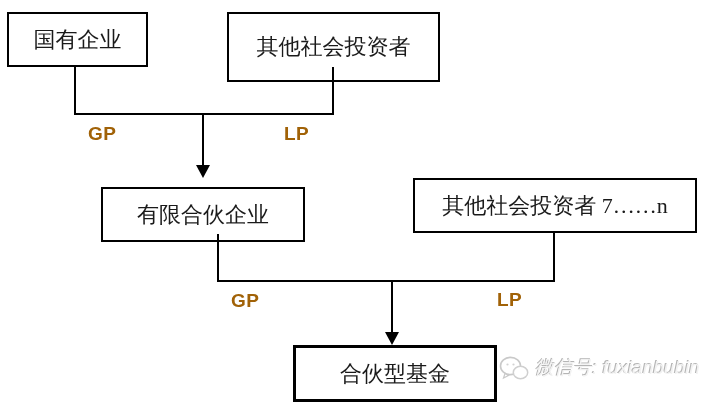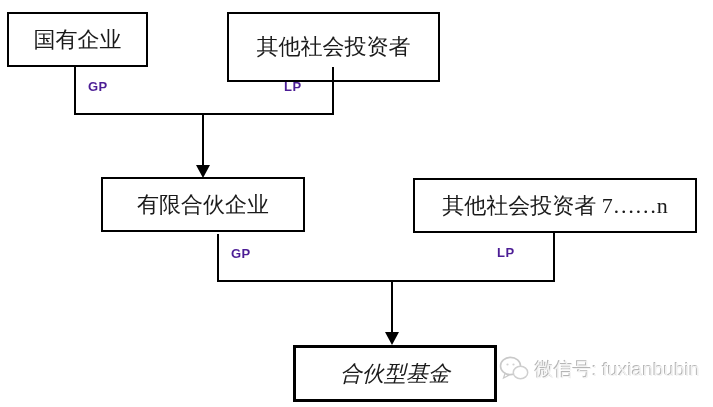--- a/index.html
+++ b/index.html
@@ -39,46 +39,48 @@
     width: 0;
     height: 0;
     border-left: 7px solid transparent;
     border-right: 7px solid transparent;
     border-top: 13px solid #000000;
   }
   .edge-label {
     position: absolute;
     font-family: "Liberation Sans", "DejaVu Sans", sans-serif;
     font-weight: bold;
-    font-size: 13px;
-    color: #4c1d95;
+    font-size: 19px;
+    color: #a16207;
     letter-spacing: 0.5px;
+    margin-top: 44px;
   }
   .watermark {
     position: absolute;
     left: 499px;
     top: 355px;
     display: flex;
-    align-items: flex-end;
+    align-items: flex-start;
     gap: 6px;
+    font-style: italic;
   }
   .watermark-text {
     font-family: "Liberation Sans", "DejaVu Sans", sans-serif;
     font-size: 19px;
     color: #f2f2f2;
     text-shadow: -1px -1px 0 #b5b5b5, 1px 1px 0 #ffffff;
     white-space: nowrap;
   }
 
   
   #node-soe                 { left: 7px;   top: 12px;  width: 141px; height: 55px; }
   #node-other-investors-top { left: 227px; top: 12px;  width: 213px; height: 70px; }
-  #node-limited-partnership { left: 101px; top: 177px; width: 204px; height: 55px; }
+  #node-limited-partnership { left: 101px; top: 187px; width: 204px; height: 55px; }
   #node-other-investors-n   { left: 413px; top: 178px; width: 284px; height: 55px; }
-  #node-partnership-fund    { left: 293px; top: 345px; width: 204px; height: 57px; font-style: italic; }
+  #node-partnership-fund    { left: 293px; top: 345px; width: 204px; height: 57px; }
 
   
   #c1-v-left   { left: 74px;  top: 67px;  width: 2px;   height: 48px; }
   #c1-v-right  { left: 332px; top: 67px;  width: 2px;   height: 48px; }
   #c1-h        { left: 74px;  top: 113px; width: 260px; height: 2px; }
   #c1-shaft    { left: 202px; top: 115px; width: 2px;   height: 51px; }
   #c1-head     { left: 196px; top: 165px; }
 
   
   #c2-v-left   { left: 217px; top: 234px; width: 2px;   height: 48px; }

